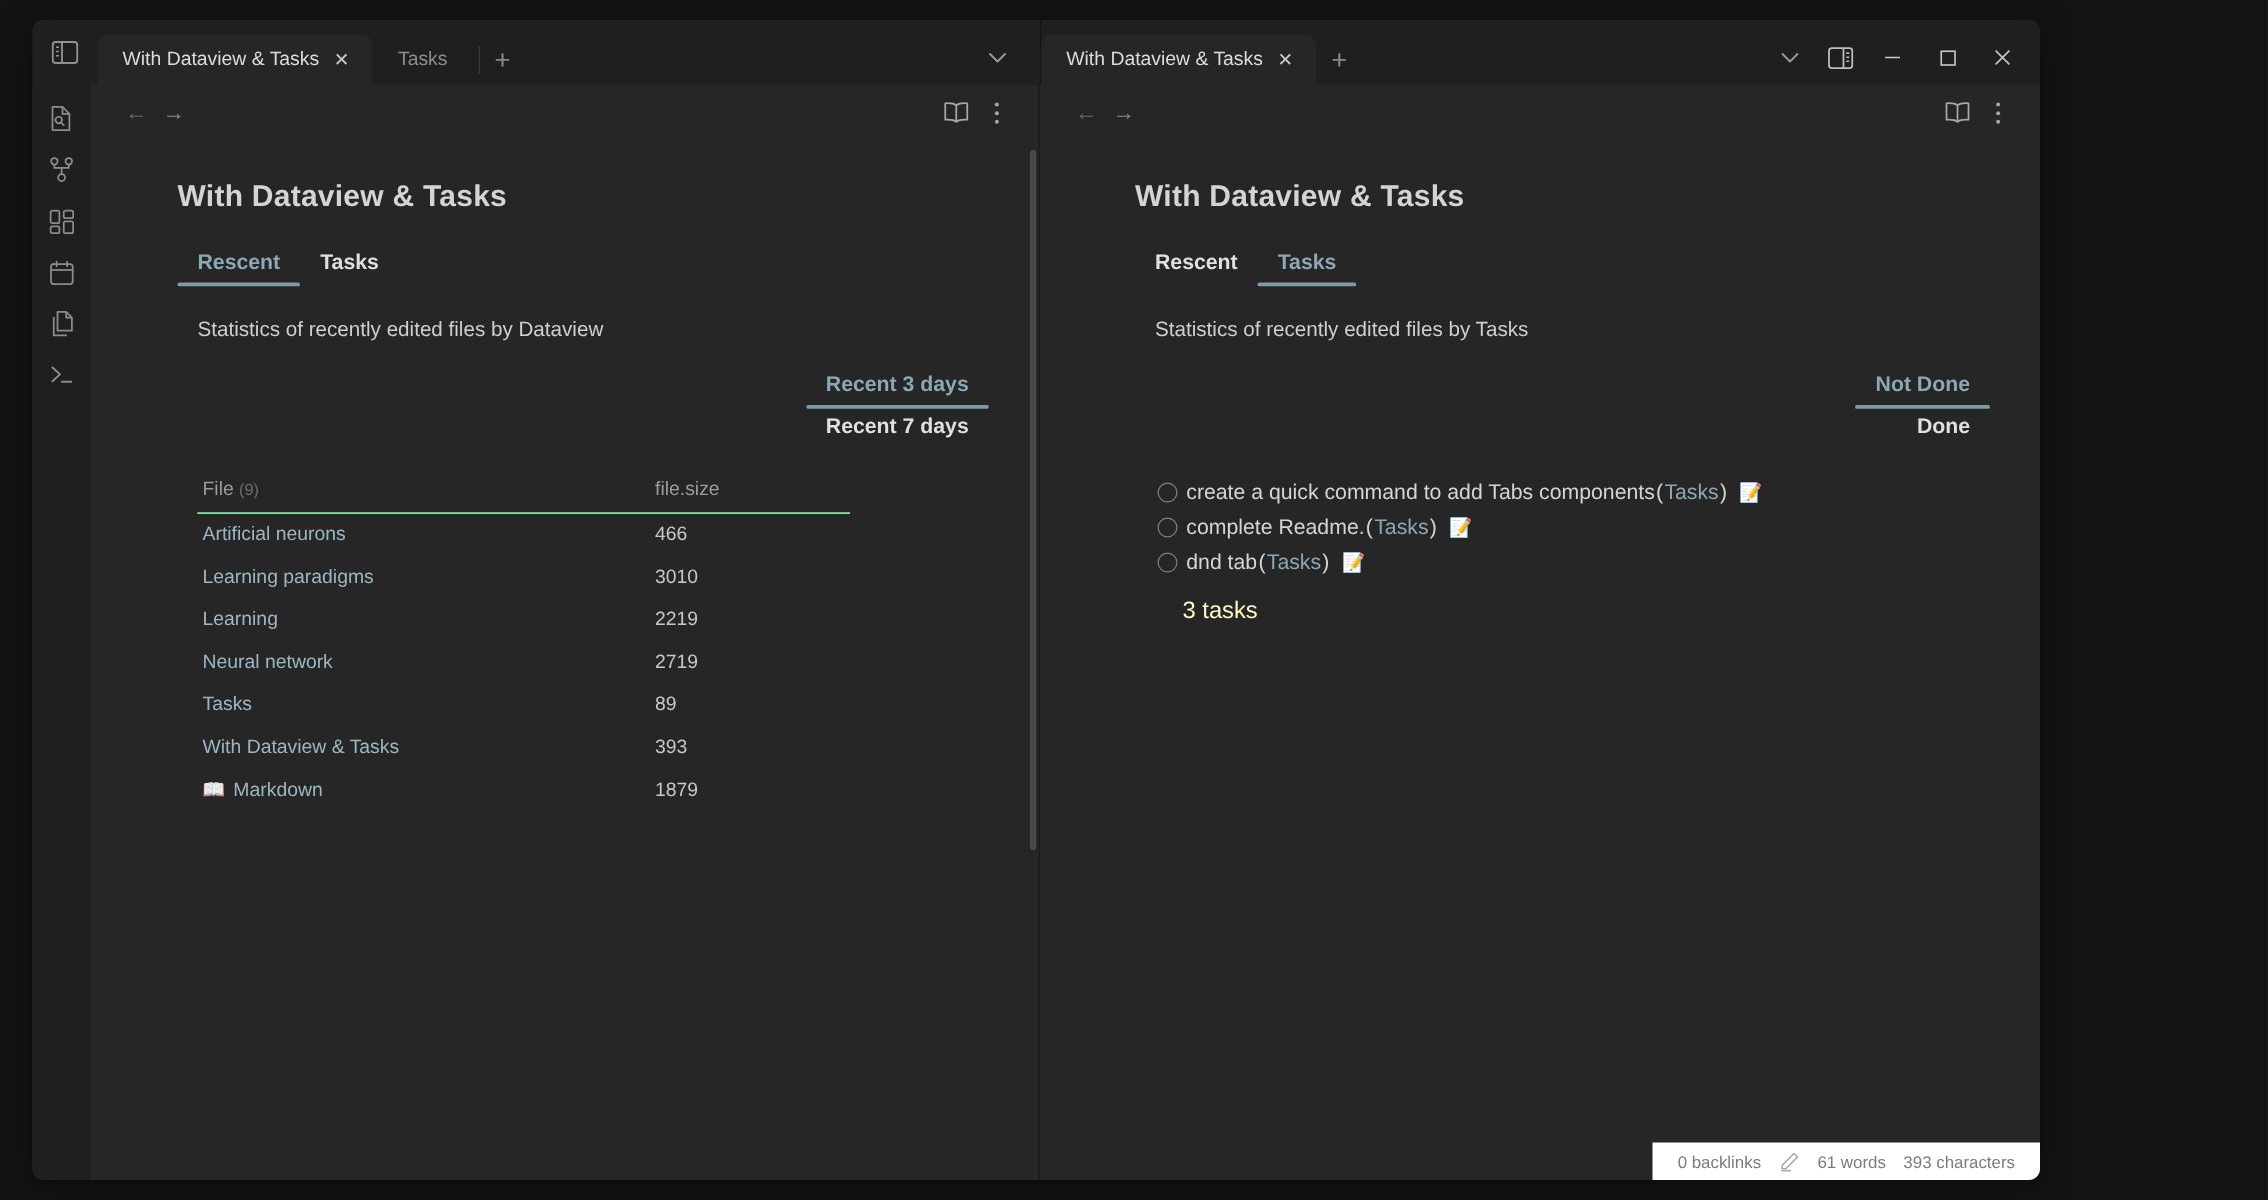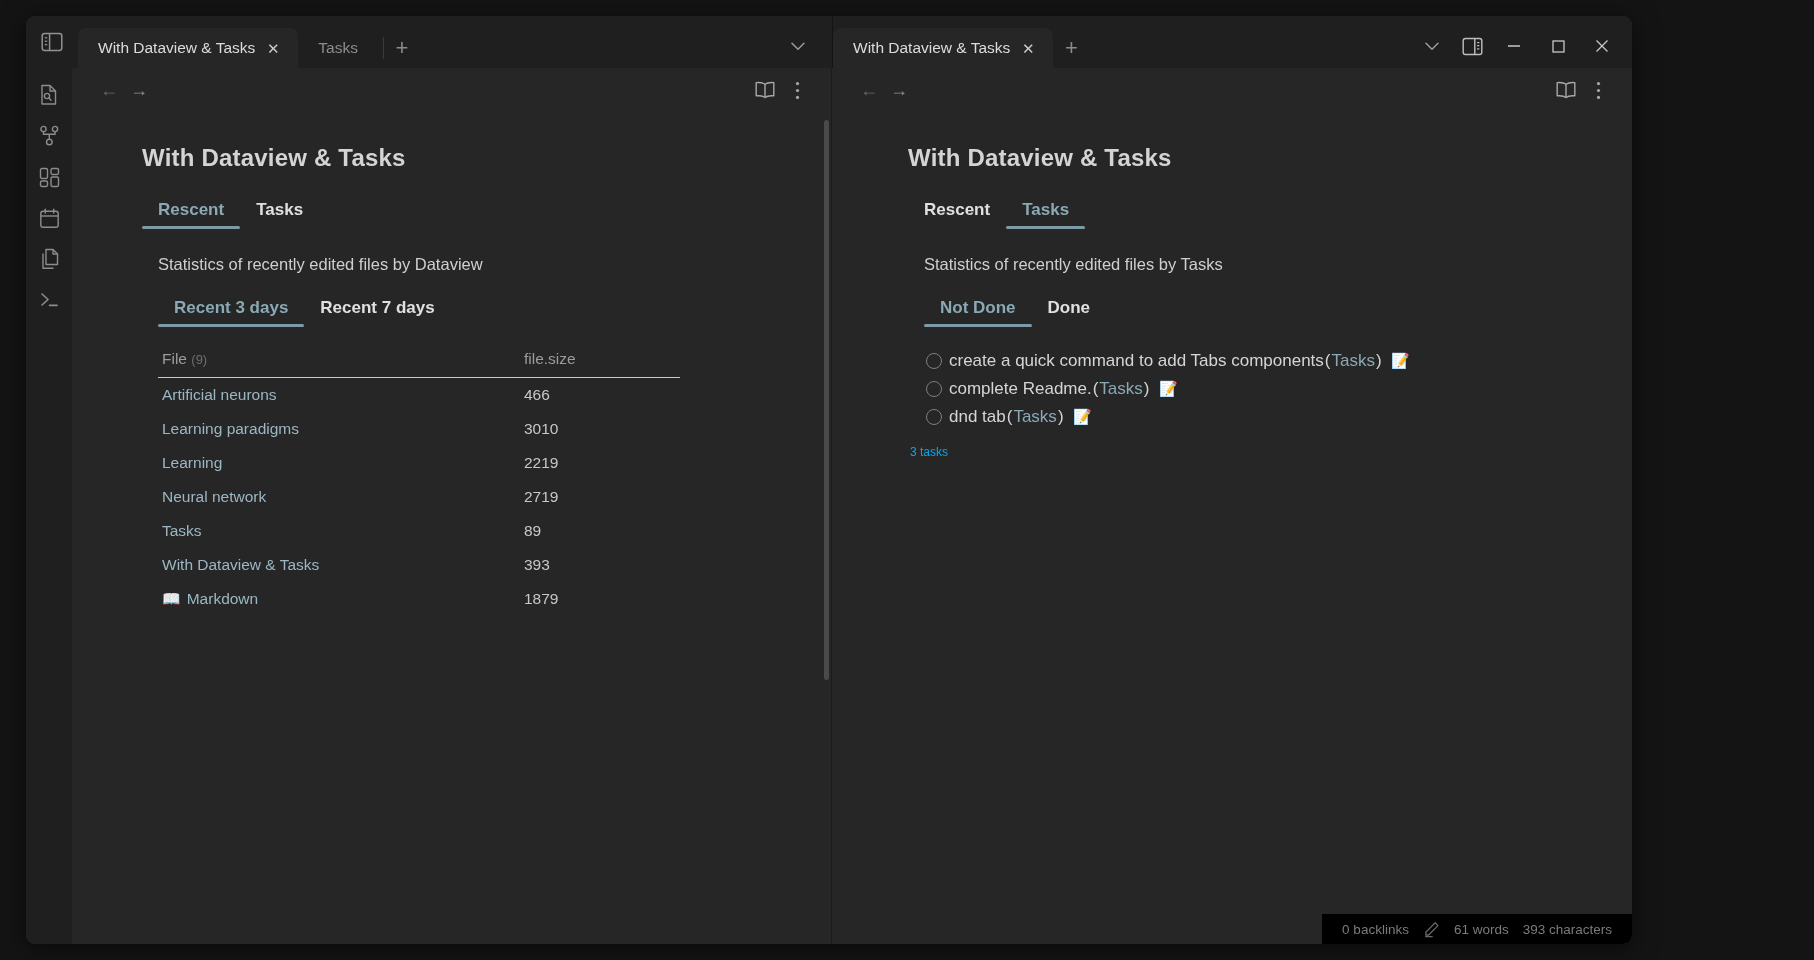--- a/index.html
+++ b/index.html
@@ -247,21 +247,21 @@
   .ntab.active { color: #8aa9b4; }
   .ntab.active::after {
     content: "";
     position: absolute;
     left: 0; right: 0; bottom: 0;
     height: 3px;
     background: #7d9ba6;
     border-radius: 2px;
   }
 
-  .ntabs.sub { margin-left: 42px; margin-top: 20px; }
+  .ntabs.sub { margin-left: 42px; margin-top: 20px; flex-direction: column; }
   .ntabs.sub .ntab { font-size: 17px; }
 
   .para {
     font-size: 16.5px;
     color: #cfcfcf;
     margin: 26px 0 0 42px;
   }
 
   
   .dvtable {
@@ -304,23 +304,23 @@
   }
   .taskcheck {
     width: 16px; height: 16px;
     border: 1.6px solid #7e7e7e;
     border-radius: 50%;
     flex: 0 0 auto;
   }
   .tasklink { color: #8aa9b4; }
   .taskemoji { font-size: 15px; margin-left: 3px; }
   .taskcount {
-    margin: 14px 0 0 28px;
-    font-size: 12px;
-    color: #0ea5e9;
+    margin: 14px 0 0 64px;
+    font-size: 19px;
+    color: #fef9c3;
   }
 
   
   .scrollbar {
     position: absolute;
     right: 2px;
     top: 8px;
     width: 5px;
     height: 560px;
     background: #4a4a4a;
@@ -332,21 +332,21 @@
     position: absolute;
     right: 0;
     bottom: 0;
     height: 30px;
     display: flex;
     align-items: center;
     gap: 14px;
     padding: 0 20px;
     font-size: 13.5px;
     color: #7b7b7b;
-    background: #000000;
+    background: #ffffff;
   }
   .statusbar .pencil { display: flex; align-items: center; opacity: .75; }
 </style>
 </head>
 <body>
 
 <div class="desktop">
   <div class="window">
 
     <div class="titlebar">

